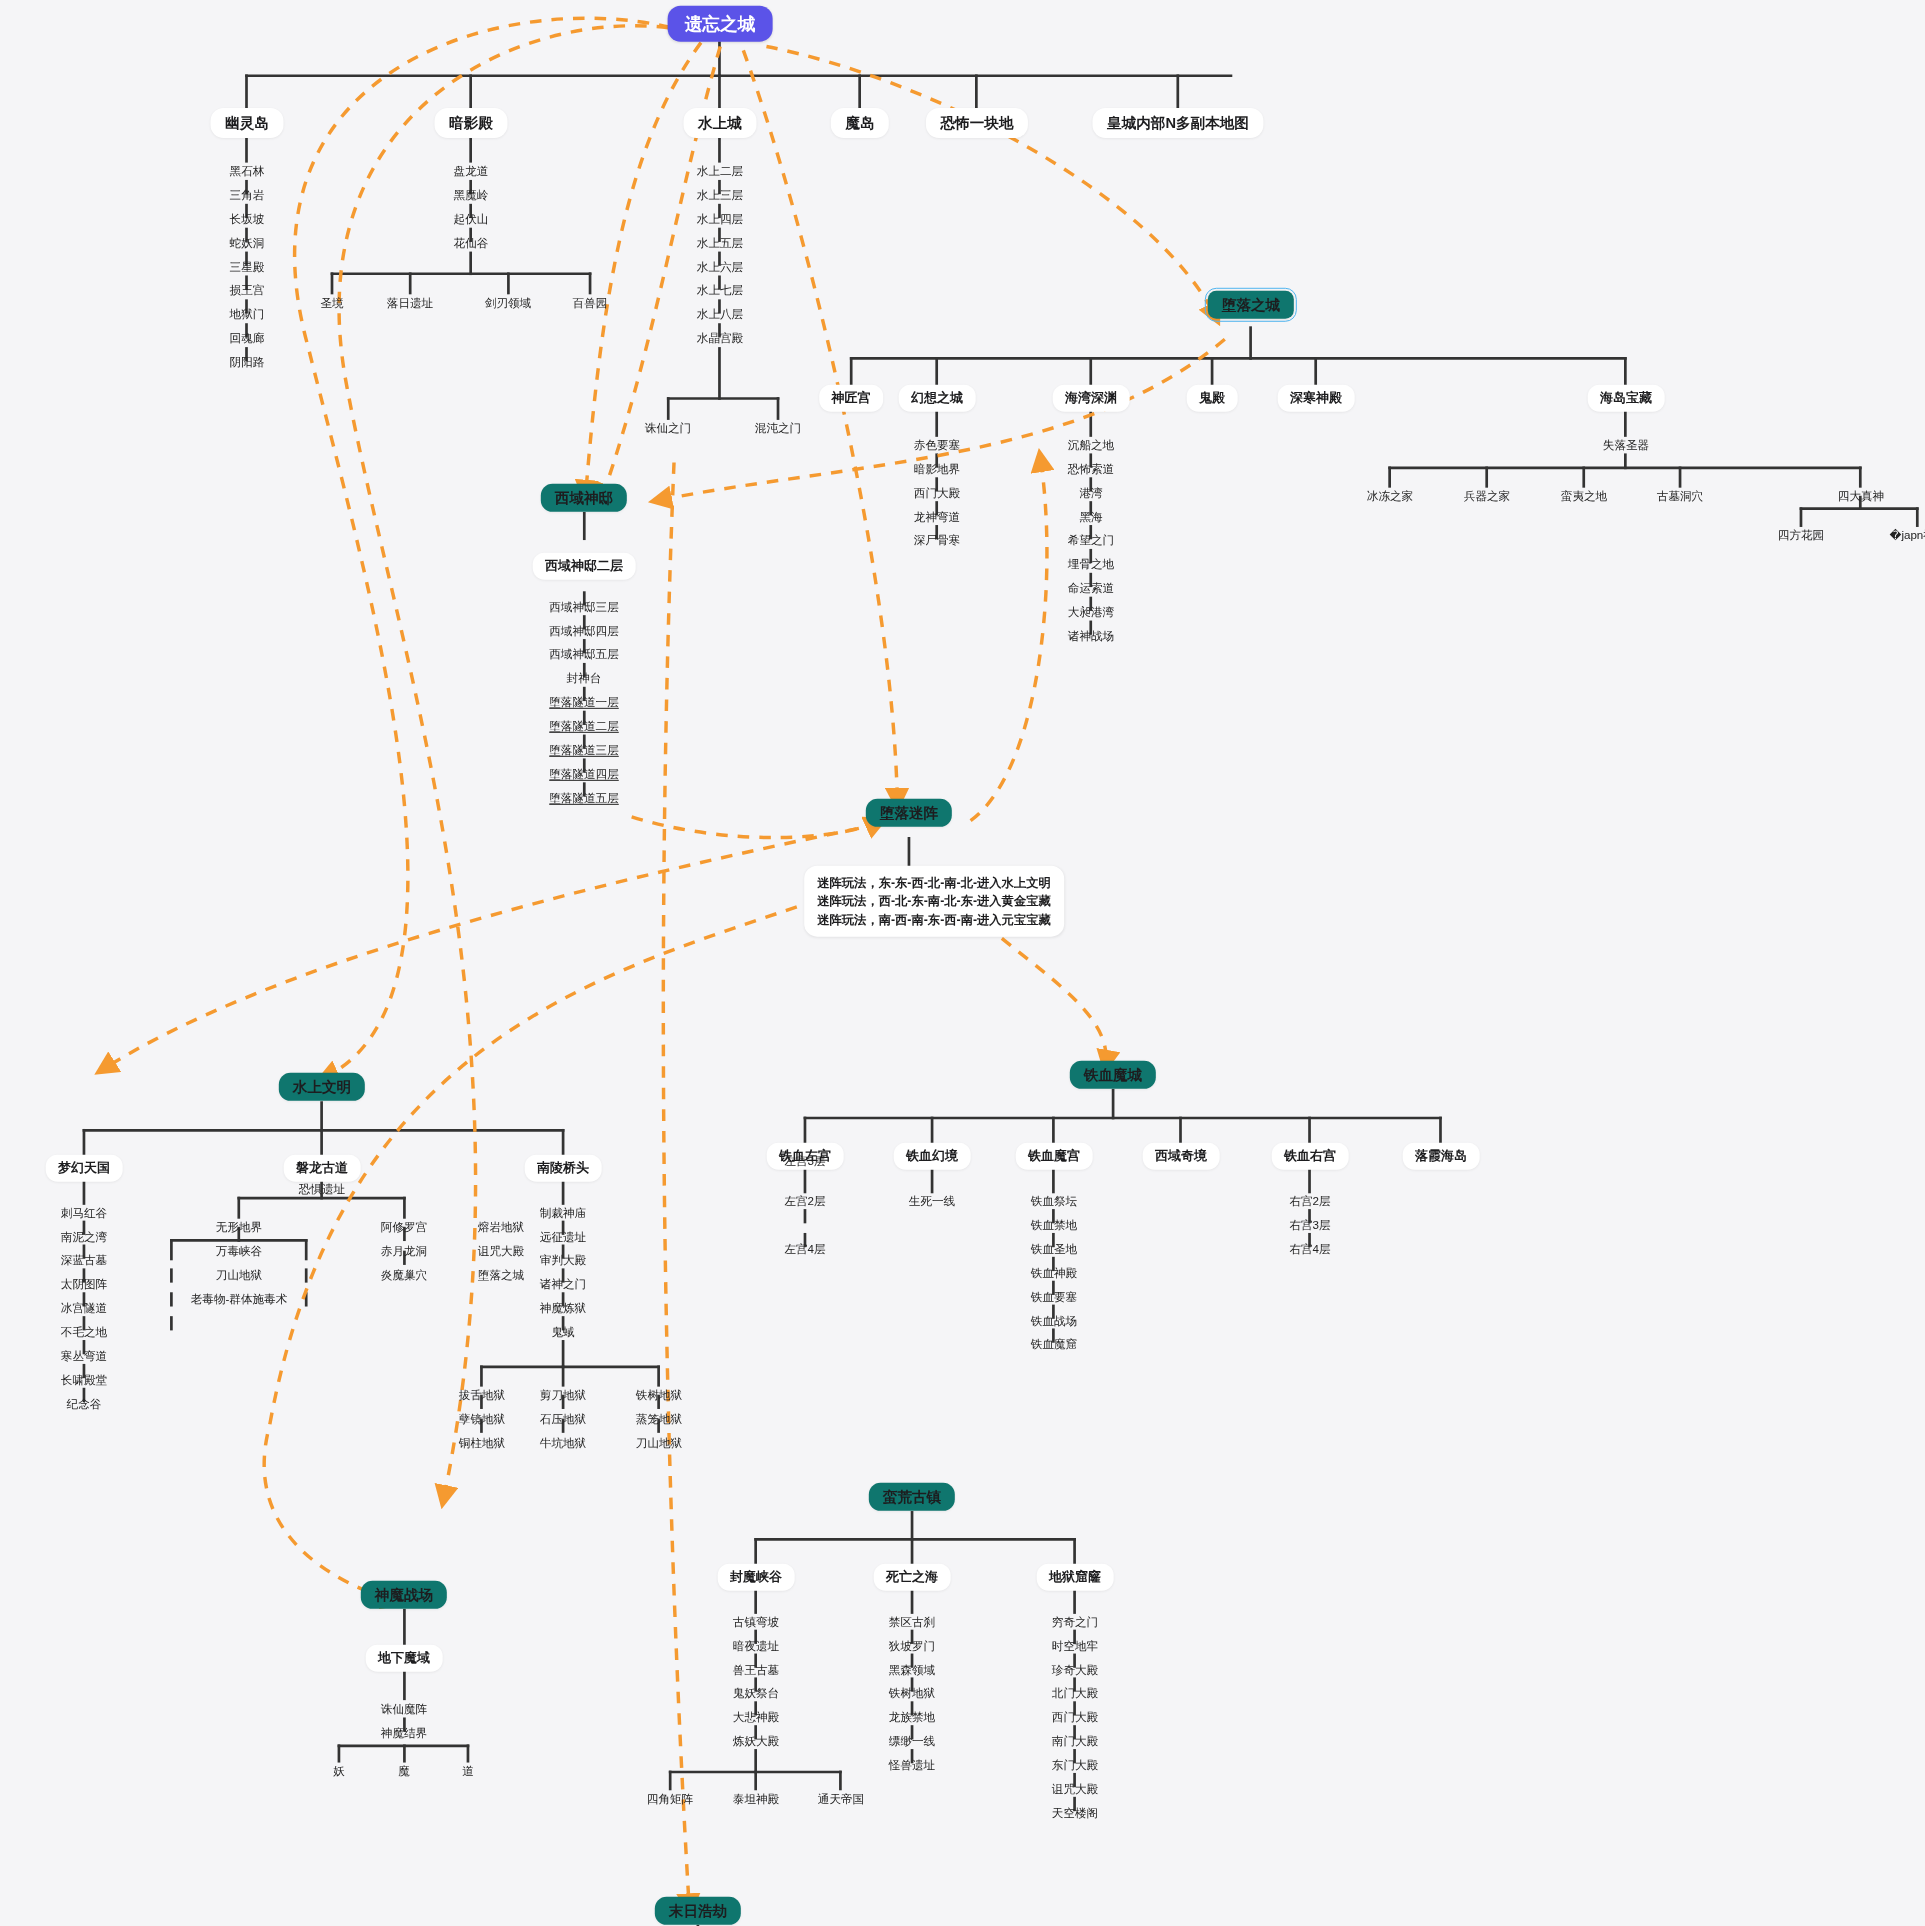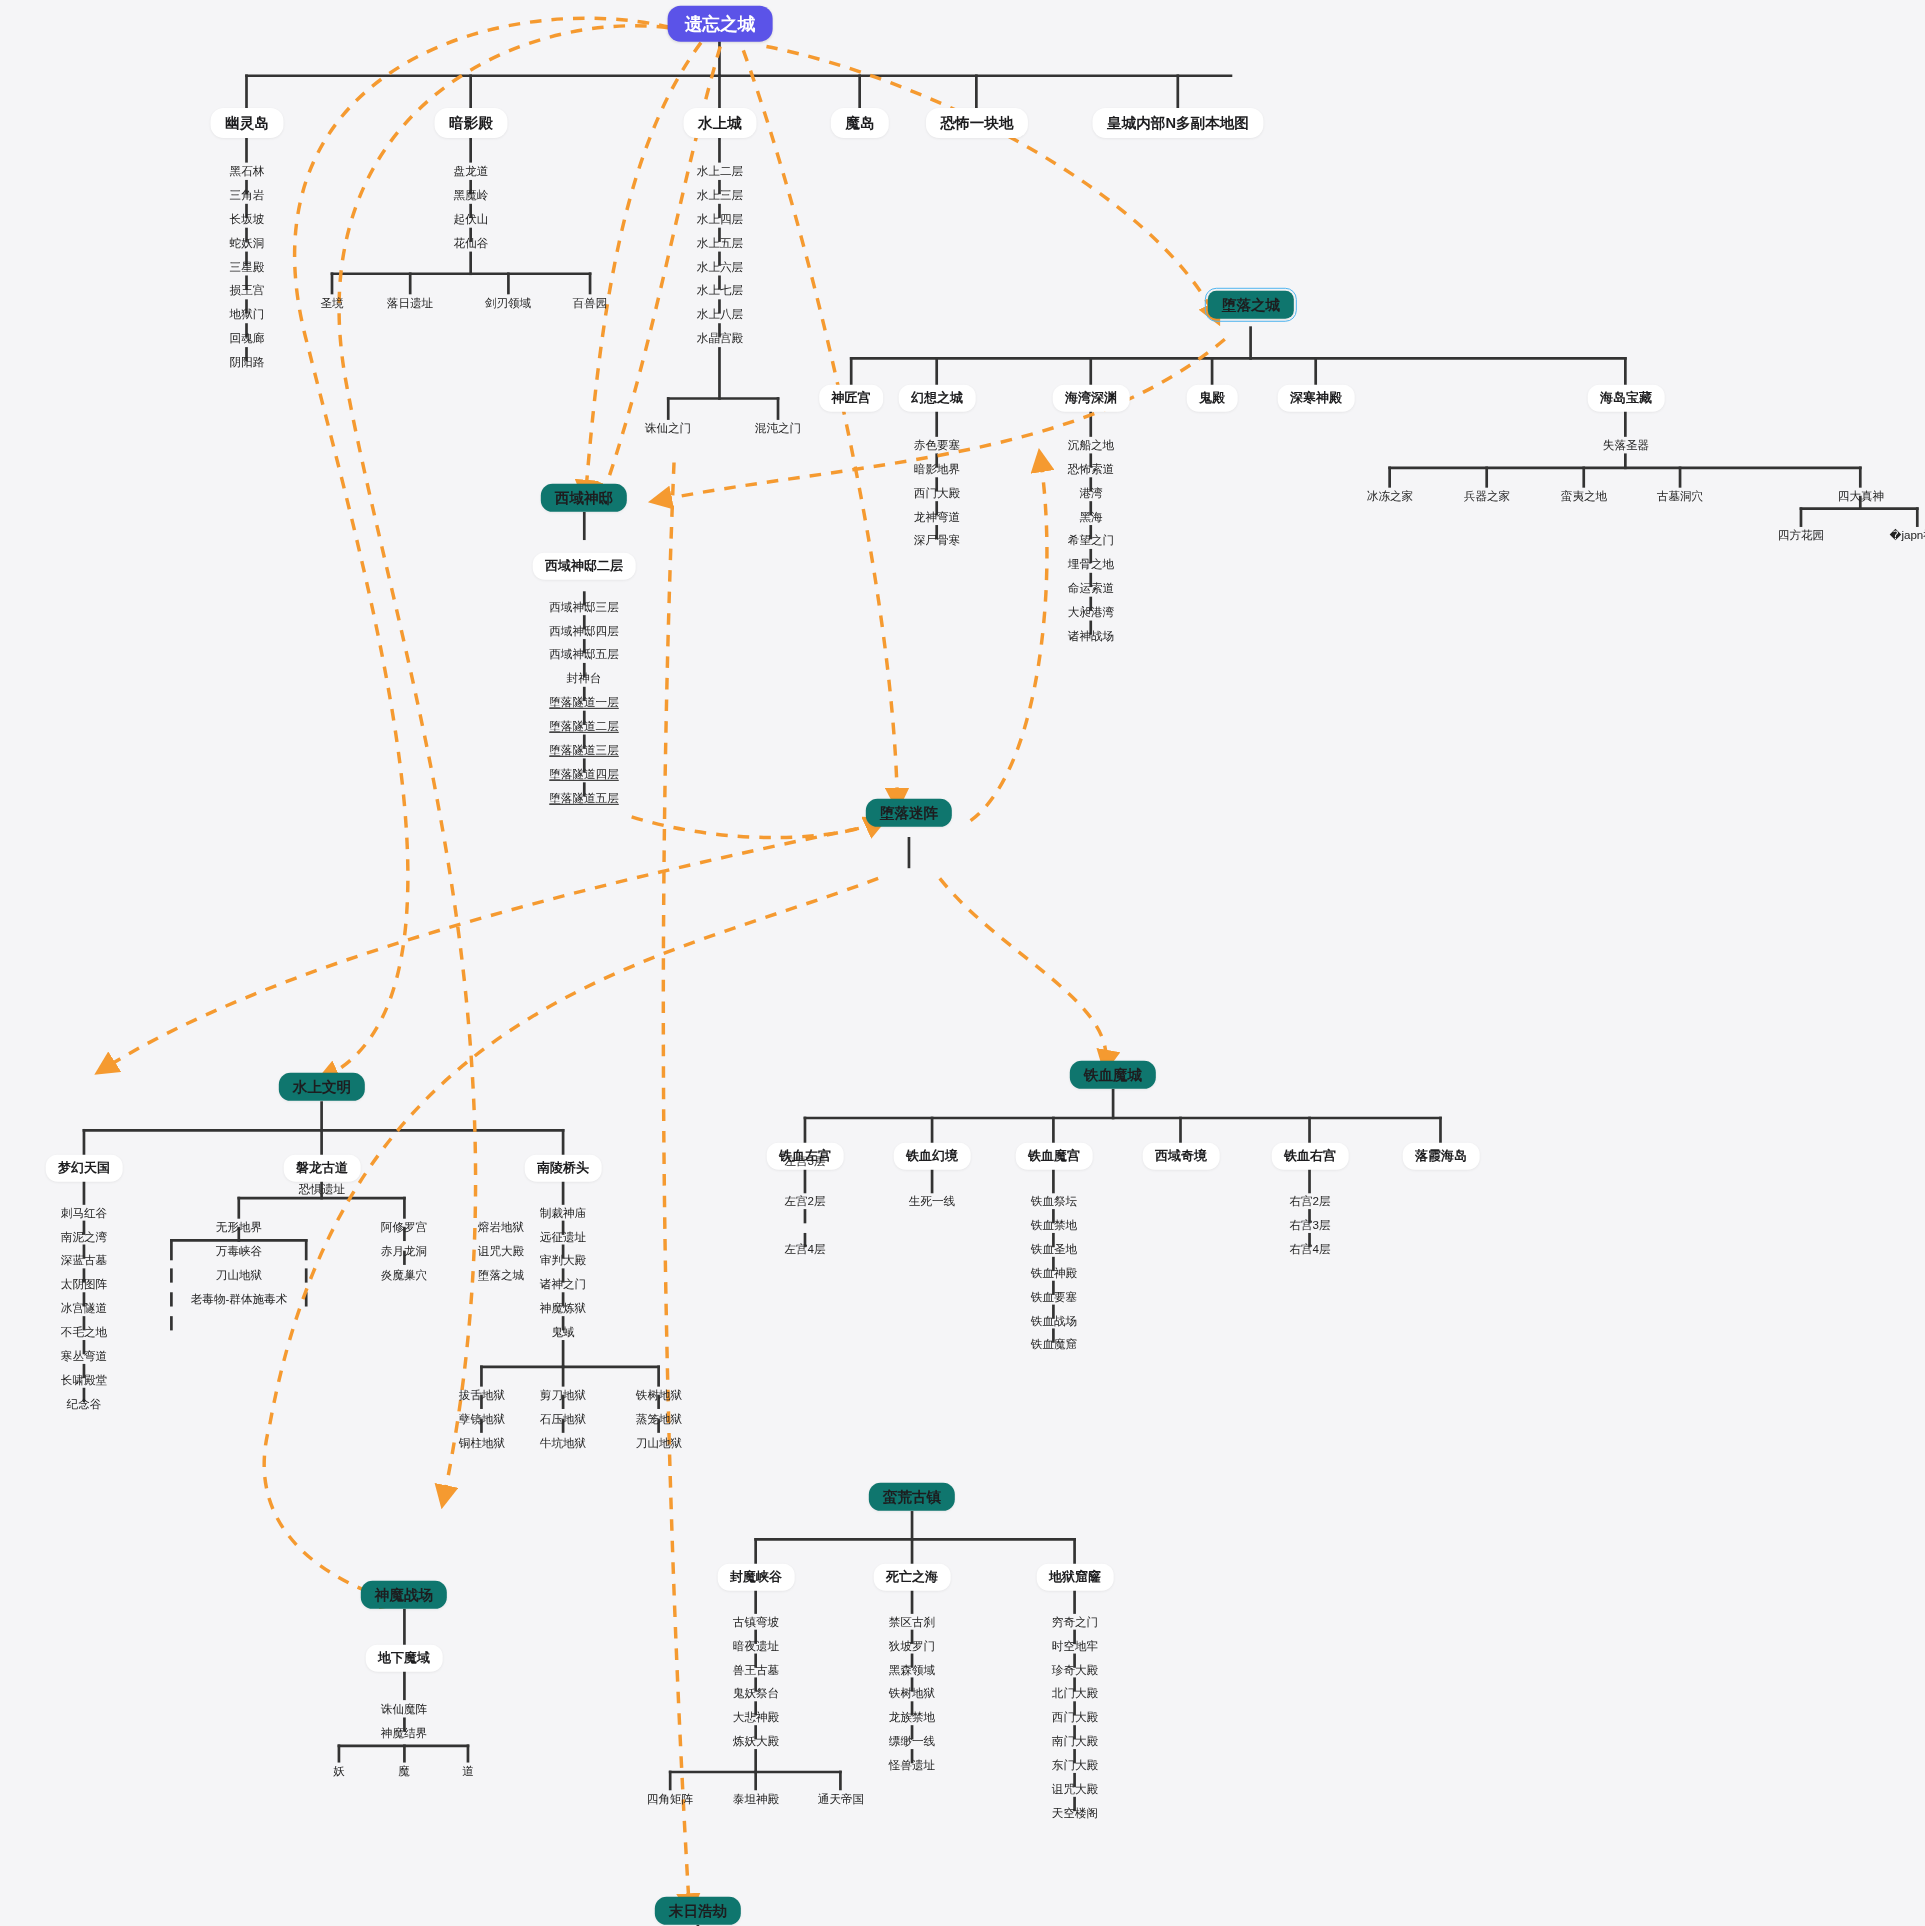--- a/index.html
+++ b/index.html
@@ -412,20 +412,25 @@
   <div class="node n-plain" style="left:584px;top:631px">西域神邸四层</div>
   <div class="node n-plain" style="left:584px;top:654px">西域神邸五层</div>
   <div class="node n-plain" style="left:584px;top:678px">封神台</div>
   <div class="node n-plain u" style="left:584px;top:702px">堕落隧道一层</div>
   <div class="node n-plain u" style="left:584px;top:726px">堕落隧道二层</div>
   <div class="node n-plain u" style="left:584px;top:750px">堕落隧道三层</div>
   <div class="node n-plain u" style="left:584px;top:774px">堕落隧道四层</div>
   <div class="node n-plain u" style="left:584px;top:798px">堕落隧道五层</div>
 
   <div class="node n-gold" style="left:909px;top:813px">堕落迷阵</div>
+  <div class="node n-note" style="left:934px;top:901px">
+    <div>迷阵玩法，东-东-西-北-南-北-进入水上文明</div>
+    <div>迷阵玩法，西-北-东-南-北-东-进入黄金宝藏</div>
+    <div>迷阵玩法，南-西-南-东-西-南-进入元宝宝藏</div>
+  </div>
 
   <div class="node n-gold" style="left:322px;top:1087px">水上文明</div>
   <div class="node n-card sm" style="left:84px;top:1168px">梦幻天国</div>
   <div class="node n-card sm" style="left:322px;top:1168px">磐龙古道</div>
   <div class="node n-card sm" style="left:563px;top:1168px">南陵桥头</div>
 
   <div class="node n-plain" style="left:84px;top:1213px">刺马红谷</div>
   <div class="node n-plain" style="left:84px;top:1237px">南泥之湾</div>
   <div class="node n-plain" style="left:84px;top:1260px">深蓝古墓</div>
   <div class="node n-plain" style="left:84px;top:1284px">太阴图阵</div>

